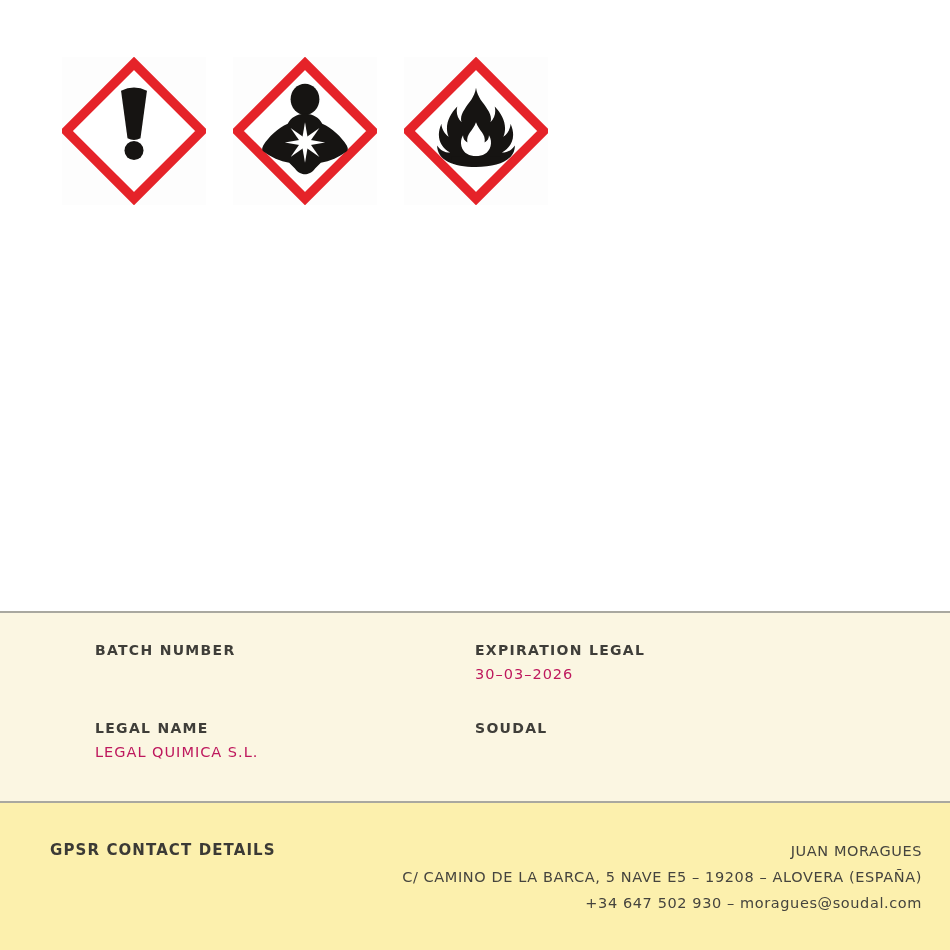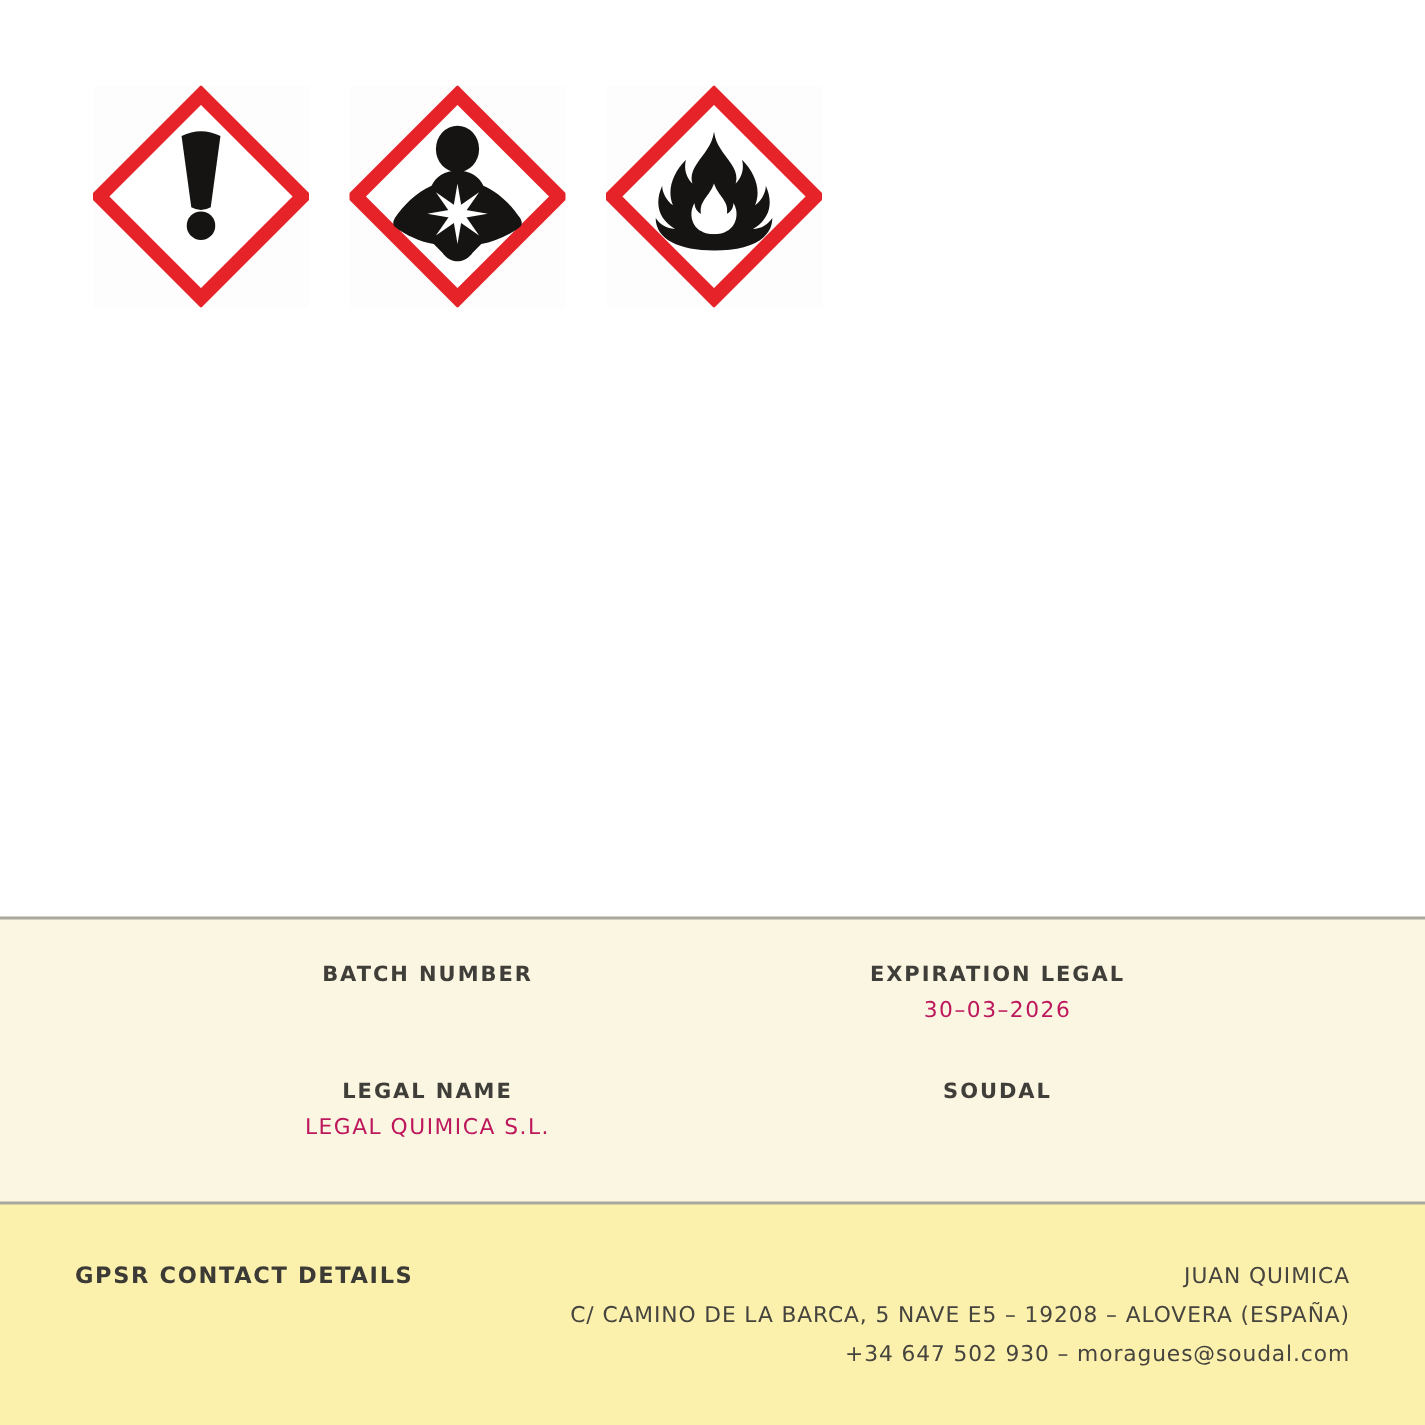--- a/index.html
+++ b/index.html
@@ -43,21 +43,21 @@
     height: 190px;
     box-sizing: border-box;
     background: #fbf6e2;
     border-top: 2px solid #a9a8a0;
     padding: 26px 95px 0 95px;
   }
   .info-grid {
     display: grid;
     grid-template-columns: 1fr 1fr;
     row-gap: 30px;
-    text-align: center;
+    text-align: left;
   }
   .field-label {
     font-weight: bold;
     font-size: 14px;
     letter-spacing: 1.3px;
     line-height: 22px;
     color: #3f3e39;
   }
   .field-value {
     font-size: 14.5px;
@@ -69,21 +69,21 @@
   
   .contact-section {
     position: absolute;
     top: 801px;
     left: 0;
     width: 950px;
     height: 149px;
     box-sizing: border-box;
     background: #fcf0ad;
     border-top: 2px solid #a9a8a0;
-    padding: 35px 50px 0 50px;
+    padding: 35px 28px 0 50px;
     display: flex;
     justify-content: space-between;
     align-items: flex-start;
   }
   .contact-heading {
     font-weight: bold;
     font-size: 15px;
     letter-spacing: 1.1px;
     line-height: 24px;
     color: #3b3a35;
@@ -172,19 +172,19 @@
       <div class="field">
         <div class="field-label">SOUDAL</div>
       </div>
 
     </div>
   </div>
 
   <div class="contact-section">
     <div class="contact-heading">GPSR CONTACT DETAILS</div>
     <div class="contact-lines">
-      <div>JUAN QUIMICA</div>
+      <div>JUAN MORAGUES</div>
       <div>C/ CAMINO DE LA BARCA, 5 NAVE E5 – 19208 – ALOVERA (ESPAÑA)</div>
       <div>+34 647 502 930 – moragues@soudal.com</div>
     </div>
   </div>
 
 </div>
 
 </body></html>

